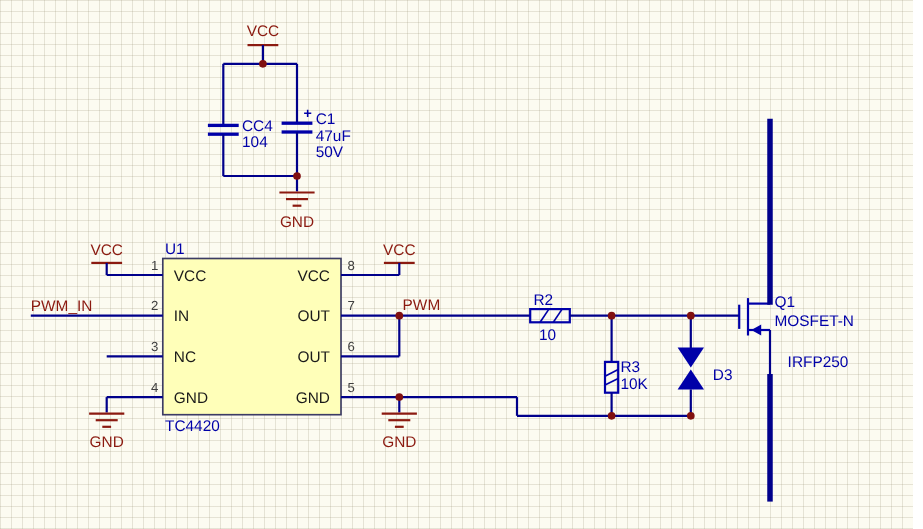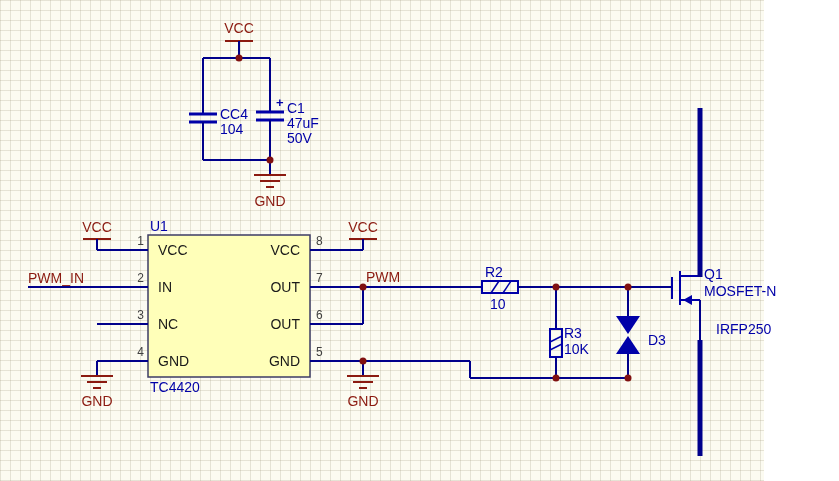--- a/index.html
+++ b/index.html
@@ -1,18 +1,18 @@
 <!DOCTYPE html>
 <html><head>
 <meta charset="utf-8">
 <style>
   html,body{margin:0;padding:0;}
   body{width:839px;height:481px;overflow:hidden;}
   .canvas{
-    position:relative;width:764px;height:481px;
+    position:relative;width:830px;height:481px;
     background-color:#fcfbf1;
     background-image:
       linear-gradient(to right, rgba(170,165,140,0.28) 1px, transparent 1px),
       linear-gradient(to bottom, rgba(170,165,140,0.28) 1px, transparent 1px);
     background-size:10px 10px;
   }
   svg{position:absolute;left:0;top:0;}
   text{font-family:"Liberation Sans",sans-serif;font-size:14px;}
   .net{fill:#8B1A10;}
   .blue{fill:#0000A8;}

